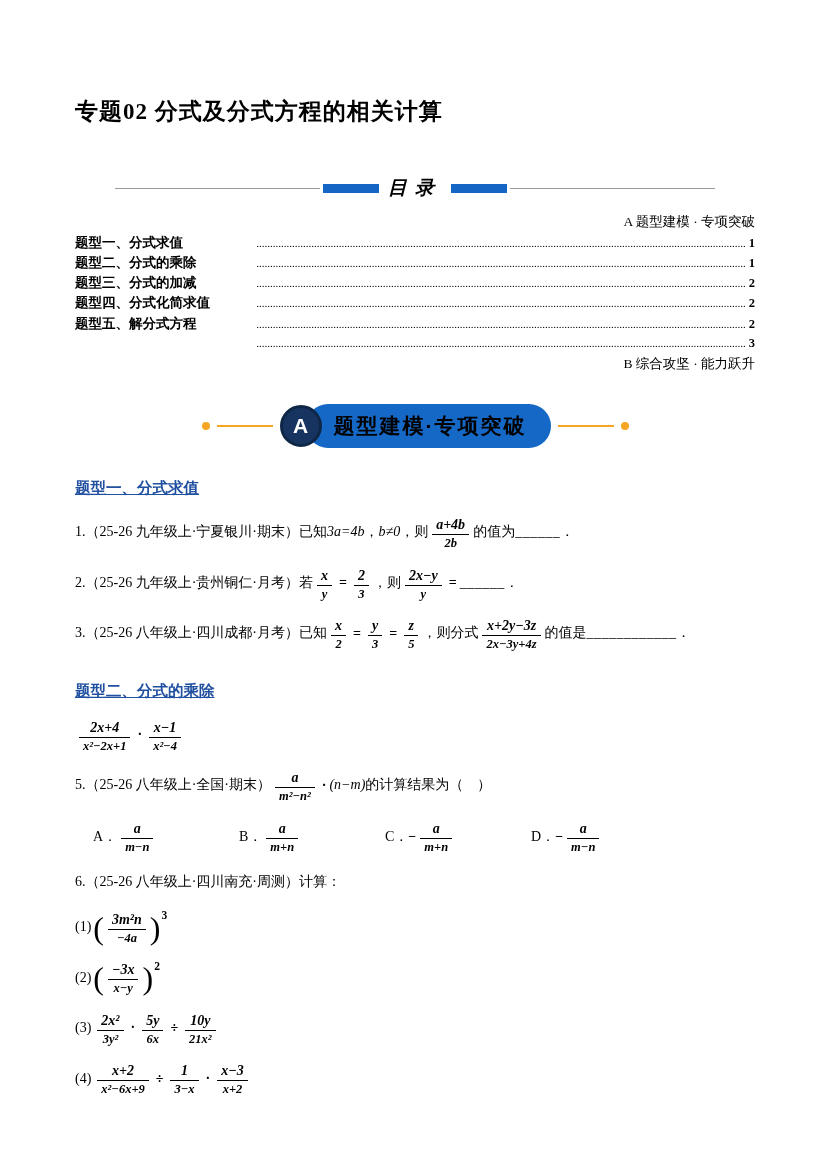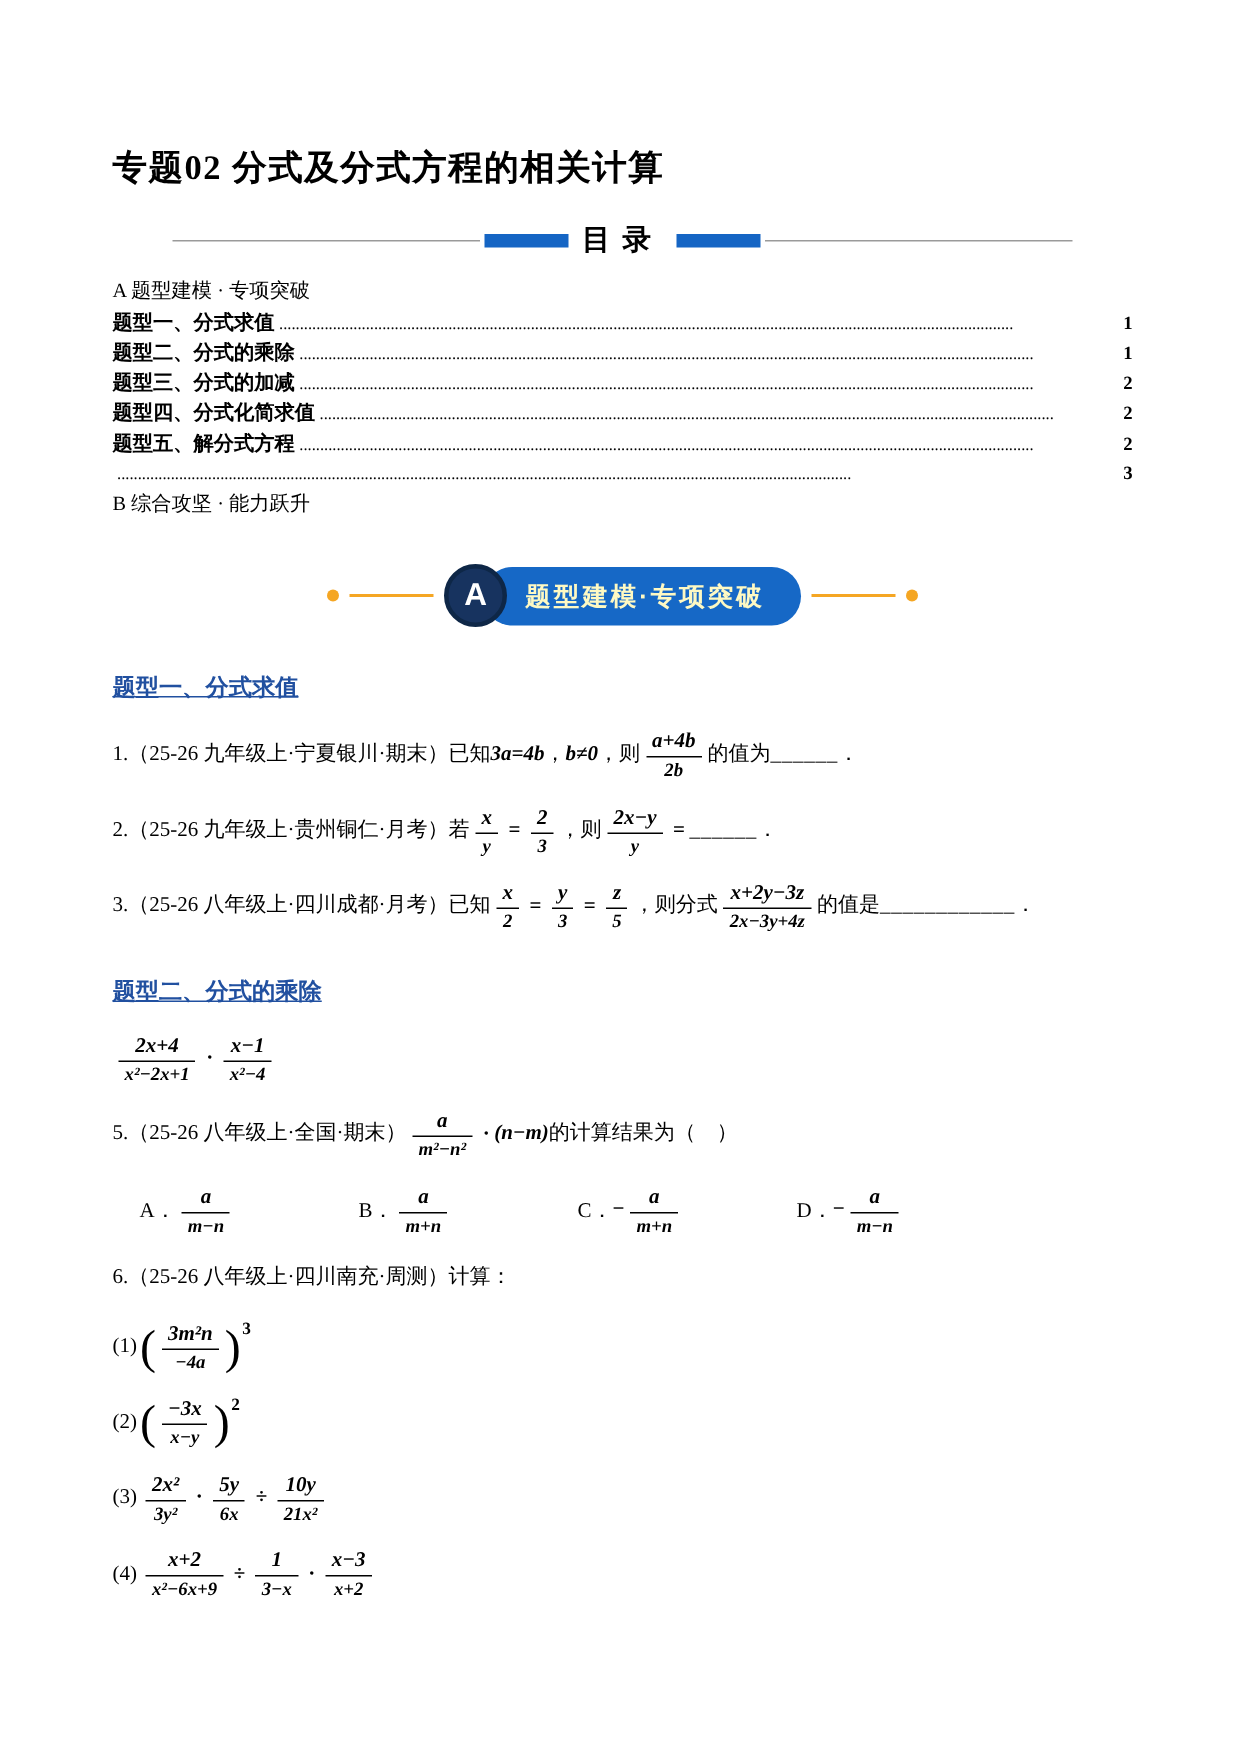--- a/index.html
+++ b/index.html
@@ -2,48 +2,48 @@
 <html><head>
 <meta charset="utf-8">
 <style>
   html,body{margin:0;padding:0;background:#fff;}
   body{width:827px;min-height:1169px;font-family:"Liberation Serif",serif;color:#000;}
   .page{box-sizing:border-box;width:827px;min-height:1169px;padding:58px 72px 40px 75px;}
 
   .title{font-size:23px;font-weight:bold;margin:38px 0 0 0;letter-spacing:1px;}
 
   
-  .toc-header{display:flex;align-items:center;justify-content:flex-start;margin:20px auto 10px;width:600px;}
+  .toc-header{display:flex;align-items:center;justify-content:flex-start;margin:48px auto 10px;width:600px;font-style:italic;}
   .thin-rule{flex:1;height:1px;background:#9a9a9a;}
   .blue-bar{width:56px;height:9px;background:#1565c4;margin:0 3px;}
   .toc-title{font-size:19px;font-weight:bold;letter-spacing:8px;padding:0 6px;white-space:nowrap;}
 
-  .toc{margin:4px 0 0 0;}
+  .toc{margin:4px 0 0 0;text-align:right;}
   .toc-row{display:flex;align-items:baseline;font-size:13.5px;line-height:1.5;}
   .toc-plain{font-size:13.5px;line-height:1.6;}
   .toc-label{font-weight:bold;white-space:nowrap;}
   .toc-leader{flex:1;overflow:hidden;white-space:nowrap;margin:0 3px;font-size:11px;}
   .toc-leader::after{content:"..................................................................................................................................................................................";}
   .toc-page{font-weight:bold;font-size:12.5px;}
 
   
   .badge-row{display:flex;align-items:center;justify-content:center;margin:30px 0 26px;}
   .orange-dot{width:8px;height:8px;border-radius:50%;background:#f5a623;}
   .orange-line{width:56px;height:2px;background:#f5a623;margin:0 7px;}
   .badge{display:flex;align-items:center;}
   .badge-circle{width:42px;height:42px;border-radius:50%;background:#17335f;color:#fff;display:flex;align-items:center;justify-content:center;
     font-family:"Liberation Sans",sans-serif;font-weight:bold;font-size:21px;z-index:2;margin-right:-16px;border:3px solid #0e2747;box-sizing:border-box;}
-  .badge-pill{background:#1668c6;color:#fef9c3;font-family:"Liberation Sans",sans-serif;font-weight:bold;font-size:17px;
+  .badge-pill{background:#1668c6;color:#000000;font-family:"Liberation Sans",sans-serif;font-weight:bold;font-size:21px;
     letter-spacing:2px;padding:8px 24px 8px 28px;border-radius:22px;white-space:nowrap;}
 
   .sec-heading{color:#2150a0;font-weight:bold;font-size:15.5px;text-decoration:underline;margin:30px 0 16px;}
 
   .prob{font-size:14px;margin:18px 0;line-height:1.6;}
   .t{white-space:pre-wrap;font-family:Liberation Serif, serif;}
-  .m{font-style:italic;font-weight:bold;}
+  .m{font-style:italic;font-weight:normal;}
   .op{font-weight:bold;margin:0 3px;}
   .blank{letter-spacing:0.5px;}
 
   .frac{display:inline-block;vertical-align:middle;text-align:center;margin:0 4px;line-height:1;font-style:italic;font-weight:bold;}
   .frac .num{display:block;border-bottom:1.2px solid #000;padding:1px 4px 2px;font-size:14px;}
   .frac .den{display:block;padding:2px 4px 0;font-size:12.5px;}
 
   .bigp{font-size:32px;font-weight:normal;font-style:normal;vertical-align:middle;line-height:0.9;}
   .exp{font-weight:bold;font-size:11.5px;position:relative;top:-12px;left:1px;}
 

